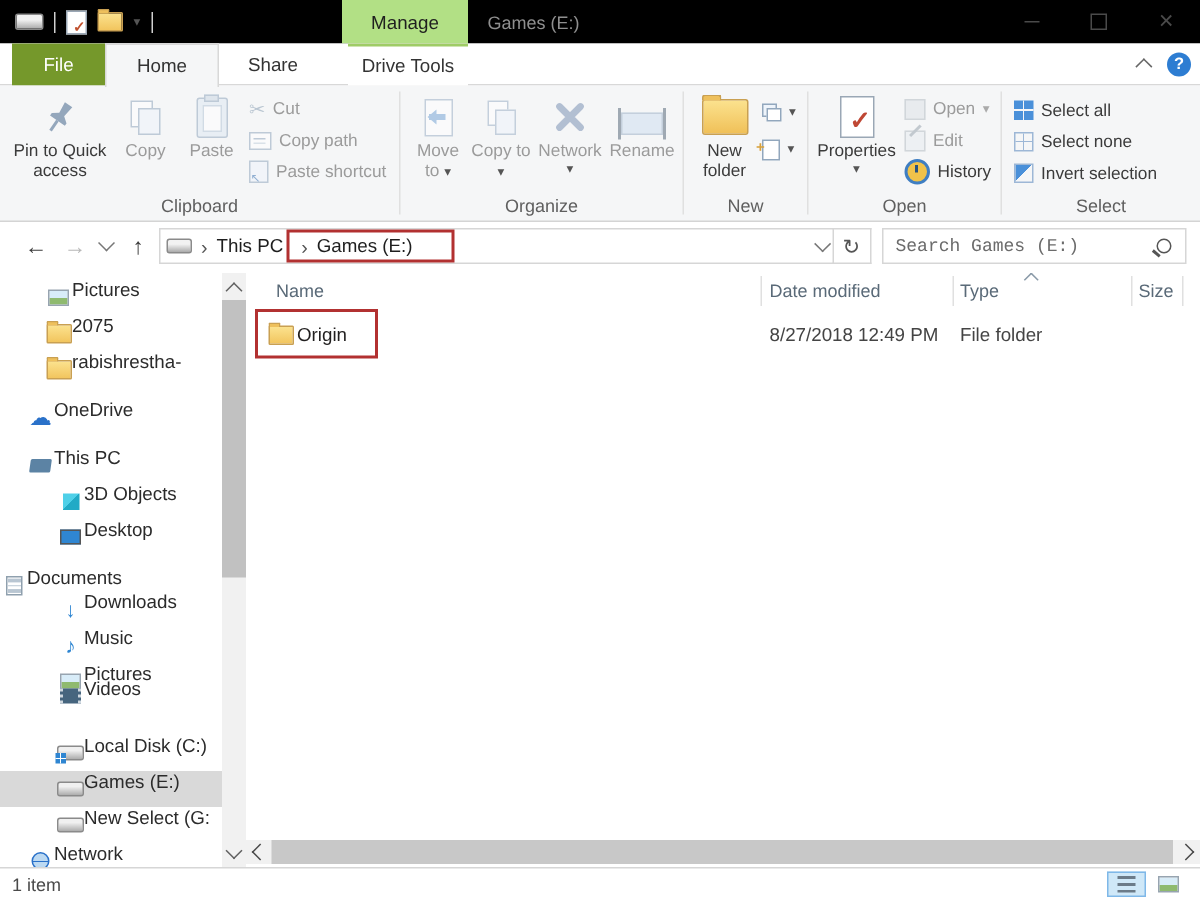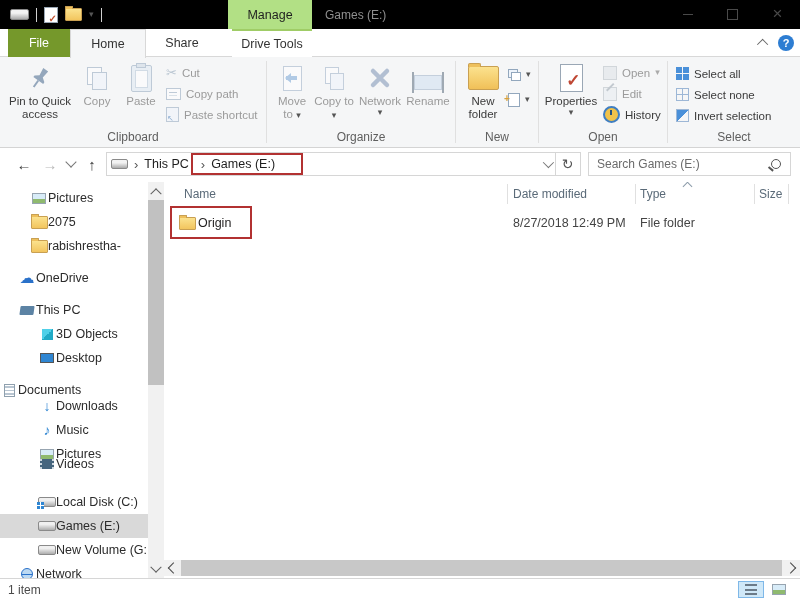--- a/index.html
+++ b/index.html
@@ -101,29 +101,29 @@
   .navchev{width:7px;height:7px;border-right:1.5px solid #777;border-bottom:1.5px solid #777;transform:rotate(45deg);margin-top:-4px;}
   .addrbox{position:absolute;left:106px;top:4px;width:450px;height:24px;border:1px solid #d6d6d6;box-sizing:border-box;background:#fff;display:flex;align-items:center;padding:0 4px;}
   .crumbsep{color:#555;font-size:13px;margin:0 6px;}
   .crumbsep::before{content:"›";}
   .crumb{font-size:12.5px;color:#1e1e1e;white-space:nowrap;}
   .redwrap{display:flex;align-items:center;border:2px solid #b23131;height:22px;box-sizing:border-box;padding:0 26px 0 2px;margin-left:2px;}
   .addr-caret{margin-left:auto;width:7px;height:7px;border-right:1.5px solid #777;border-bottom:1.5px solid #777;transform:rotate(45deg) translateY(-2px);}
   .refreshbox{position:absolute;left:555px;top:4px;width:26px;height:24px;border:1px solid #d6d6d6;border-left:none;box-sizing:border-box;display:flex;align-items:center;justify-content:center;color:#555;font-size:14px;}
   .g-refresh::before{content:"↻";}
   .searchbox{position:absolute;left:588px;top:4px;width:203px;height:24px;border:1px solid #d6d6d6;box-sizing:border-box;display:flex;align-items:center;padding:0 6px;}
-  .searchbox input{border:none;outline:none;flex:1;font-family:Liberation Sans, sans-serif;font-size:12px;color:#a16207;}
+  .searchbox input{border:none;outline:none;flex:1;font-family:Liberation Mono, monospace;font-size:12px;color:#a16207;}
   .searchbox input::placeholder{color:#6b6b6b;opacity:1;}
   .mag{width:8px;height:8px;border:1.5px solid #555;border-radius:50%;position:relative;margin-right:3px;}
   .mag::after{content:"";position:absolute;left:-4px;top:8px;width:6px;height:1.5px;background:#555;transform:rotate(40deg);}
   
   #main{position:absolute;left:0;top:182px;width:800px;height:396px;background:#fff;overflow:hidden;}
   
   #sidebar{position:absolute;left:0;top:0;width:164px;height:396px;overflow:hidden;}
-  .sbitem{position:absolute;left:0;width:148px;height:24px;display:flex;align-items:center;font-size:12.5px;color:#2b2b2b;white-space:nowrap;overflow:hidden;}
+  .sbitem{position:absolute;left:0;width:148px;height:24px;display:flex;font-size:12.5px;color:#2b2b2b;white-space:nowrap;overflow:hidden;}
   .sbitem.sel{background:#d9d9d9;}
   .sb-ic{display:inline-flex;width:18px;justify-content:center;align-items:center;flex:0 0 18px;}
   .sb-pin{margin-left:auto;margin-right:6px;}
   .si-pic{width:14px;height:11px;border:1px solid #97a4b0;background:linear-gradient(#d8ecf8 55%,#8fba6f 55%);box-sizing:border-box;}
   .g-cloud::before{content:"☁";color:#2a71c9;font-size:15px;}
   .si-pc{width:14px;height:9px;background:#5c83a4;border-radius:1px;transform:skewX(-8deg);}
   .si-cube{width:11px;height:11px;background:linear-gradient(135deg,#4fd0e8 50%,#21aac6 50%);}
   .si-desktop{width:14px;height:10px;border:1px solid #555;background:#2f86d2;box-sizing:border-box;}
   .si-doc{width:11px;height:13px;background:#fff;border:1px solid #8fa0ae;box-sizing:border-box;padding:2px 1px;background-clip:padding-box;background-image:repeating-linear-gradient(#b9c6d2 0 1px,transparent 1px 3px);background-origin:content-box;background-repeat:repeat;}
   .g-down::before{content:"↓";color:#2f86d2;font-weight:bold;font-size:14px;}
@@ -463,21 +463,21 @@
     <div class="sbitem sel" style="top:332px;padding-left:38px;">
       <span class="sb-ic">
           <span class="si-drive"></span>
         </span>
       <span>Games (E:)</span>
     </div>
     <div class="sbitem" style="top:356px;padding-left:38px;">
       <span class="sb-ic">
           <span class="si-drive"></span>
         </span>
-      <span>New Volume (G:</span>
+      <span>New Select (G:</span>
     </div>
     <div class="sbitem" style="top:380px;padding-left:18px;">
       <span class="sb-ic">
           <span class="si-net"></span>
         </span>
       <span>Network</span>
     </div>
     <div id="sb-scroll">
       <div class="sb-arrow" style="top:0;">
           <span class="tri-up"></span>

